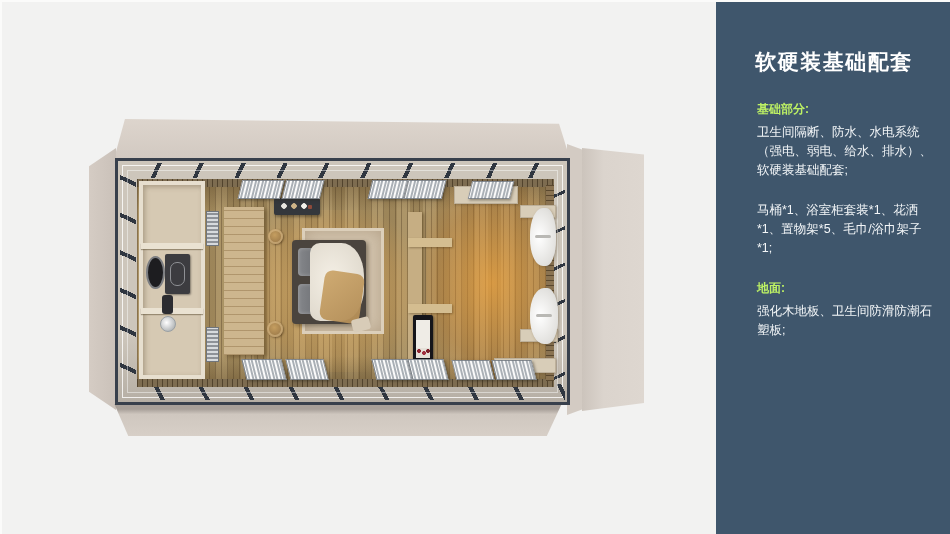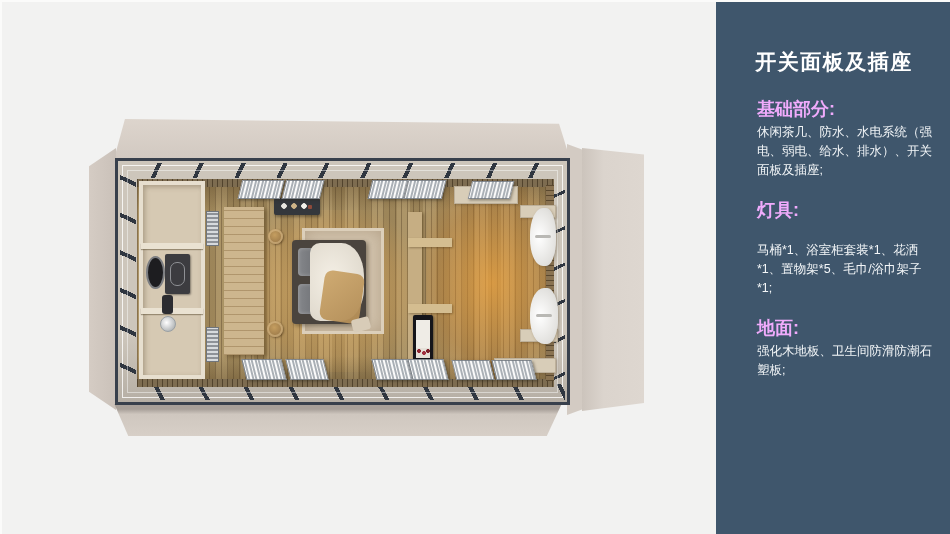--- a/index.html
+++ b/index.html
@@ -8,21 +8,21 @@
     background:#f2f2f1;font-family:"Liberation Sans",sans-serif;
     border-top:2px solid #fbfbfa;border-left:2px solid #fbfbfa;box-sizing:border-box;
   }
   .abs{position:absolute;box-sizing:border-box;}
 
   
   .sidebar{left:714px;top:-2px;width:236px;height:536px;background:#3f566c;color:#f3f6f8;}
   .sb-title{margin:48px 10px 0;text-align:center;font-size:21px;font-weight:bold;letter-spacing:1.5px;color:#ffffff;}
   .sb-sections{margin:24px 18px 0 41px;font-size:12.5px;line-height:19px;}
   .sb-section{margin-bottom:21px;}
-  .sb-heading{font-size:18px;font-weight:bold;margin:0 0 4px;color:#f0abfc;}
+  .sb-heading{font-size:12px;font-weight:bold;margin:0 0 4px;color:#bef264;}
   .sb-body{margin:0;}
 
   
   .shell-top{left:112px;top:117px;width:456px;height:40px;
     clip-path:polygon(2.4% 0,97.6% 12%,100% 100%,0 100%);
     background:linear-gradient(180deg,#ddd5cd,#d2c9c1);}
   .shell-left{left:87px;top:146px;width:27px;height:262px;
     clip-path:polygon(0 7%,100% 0,100% 100%,0 93%);
     background:linear-gradient(90deg,#d5ccc4,#cac1b9);}
   .shell-bottom{left:104px;top:402px;width:464px;height:32px;
@@ -212,28 +212,27 @@
 
     <div class="louver lv-bot" style="left:242px;top:357px;width:38px;height:19px;"></div>
     <div class="louver lv-bot" style="left:286px;top:357px;width:36px;height:19px;"></div>
     <div class="louver lv-bot" style="left:372px;top:357px;width:34px;height:19px;"></div>
     <div class="louver lv-bot" style="left:408px;top:357px;width:34px;height:19px;"></div>
     <div class="louver lv-bot" style="left:452px;top:358px;width:36px;height:18px;"></div>
     <div class="louver lv-bot" style="left:492px;top:358px;width:38px;height:18px;"></div>
   </div>
 
   <aside class="abs sidebar">
-    <h1 class="sb-title">开关面板及插座</h1>
+    <h1 class="sb-title">软硬装基础配套</h1>
     <div class="sb-sections">
       <section class="sb-section">
         <h2 class="sb-heading">基础部分:</h2>
-        <p class="sb-body">休闲茶几、防水、水电系统（强电、弱电、给水、排水）、开关面板及插座;</p>
-      </section>
-      <section class="sb-section">
-        <h2 class="sb-heading">灯具:</h2>
+        <p class="sb-body">卫生间隔断、防水、水电系统（强电、弱电、给水、排水）、软硬装基础配套;</p>
+      </section>
+      <section class="sb-section">
       </section>
       <section class="sb-section">
         <p class="sb-body">马桶*1、浴室柜套装*1、花洒*1、置物架*5、毛巾/浴巾架子*1;</p>
       </section>
       <section class="sb-section">
         <h2 class="sb-heading">地面:</h2>
         <p class="sb-body">强化木地板、卫生间防滑防潮石塑板;</p>
       </section>
     </div>
   </aside>

